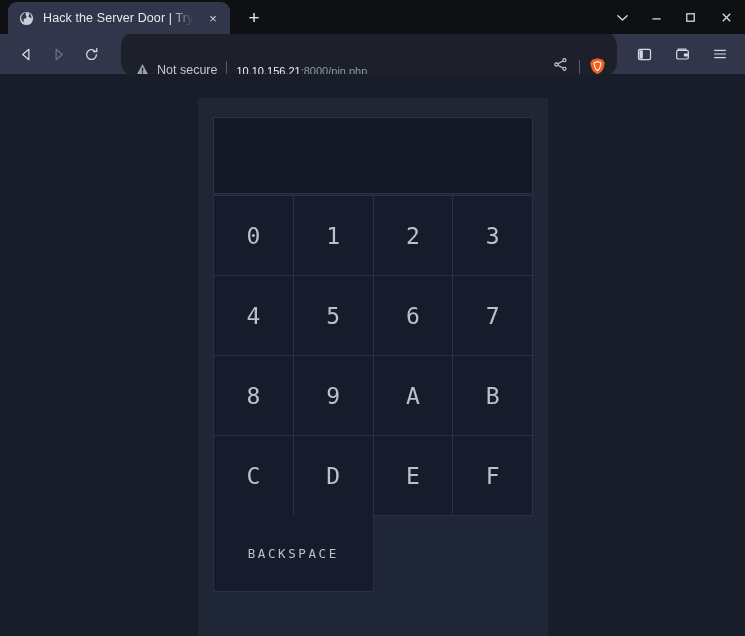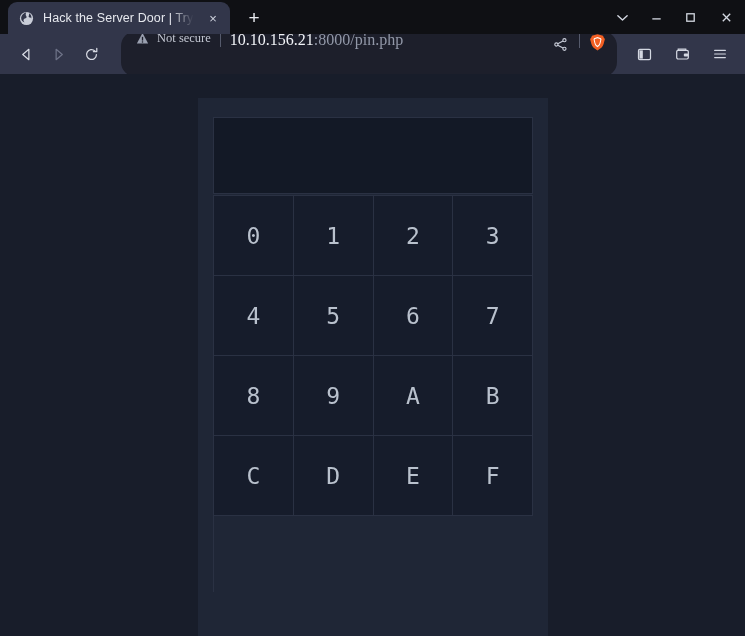--- a/index.html
+++ b/index.html
@@ -57,26 +57,26 @@
     width:32px; height:32px; border-radius:50%;
     display:flex; align-items:center; justify-content:center;
     color:#d8dbe4; flex:0 0 32px;
   }
   .navbtn.disabled { color:#6e7388; }
   .navbtn.reload { margin-left:1px; }
 
   .omnibox {
     flex:1 1 auto; height:46px; margin-left:14px; margin-right:4px;
     background:#1d1f2b; border-radius:15px;
-    display:flex; align-items:flex-start; padding:0 6px 0 14px; gap:0;font-family:Liberation Serif, serif;
+    display:flex; align-items:flex-end; padding:0 6px 0 14px; gap:0;
   }
   .warn-icon { width:15px; height:15px; flex:0 0 15px; margin-right:7px; }
   .notsecure { color:#c3c7d2; font-size:12.5px; white-space:nowrap; }
   .omni-sep { width:1px; height:16px; background:#555a6c; margin:0 9px; flex:0 0 1px; }
-  .url { font-size:16px; white-space:nowrap; overflow:hidden; flex:1 1 auto; }
+  .url { font-size:11px; white-space:nowrap; overflow:hidden; flex:1 1 auto; }
   .url .host { color:#f1f3f7; }
   .url .path { color:#9298a8; }
   .omni-act {
     width:26px; height:26px; display:flex; align-items:center; justify-content:center;
     color:#c8ccd8; flex:0 0 26px;
   }
   .omni-sep2 { width:1px; height:17px; background:#555a6c; margin:0 6px; flex:0 0 1px; }
   .brave {
     width:22px; height:22px; flex:0 0 22px; display:flex;
     align-items:center; justify-content:center; margin-right:3px;
@@ -257,17 +257,18 @@
         <div class="key">9</div>
         <div class="key">A</div>
         <div class="key">B</div>
         <div class="key">C</div>
         <div class="key">D</div>
         <div class="key">E</div>
         <div class="key">F</div>
       </div>
 
       <div class="actions">
+        <div class="actkey">BACKSPACE</div>
       </div>
 
     </div>
   </div>
 </div>
 
 </body></html>

